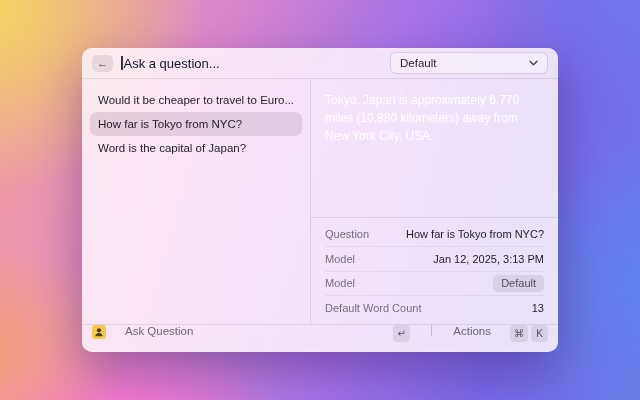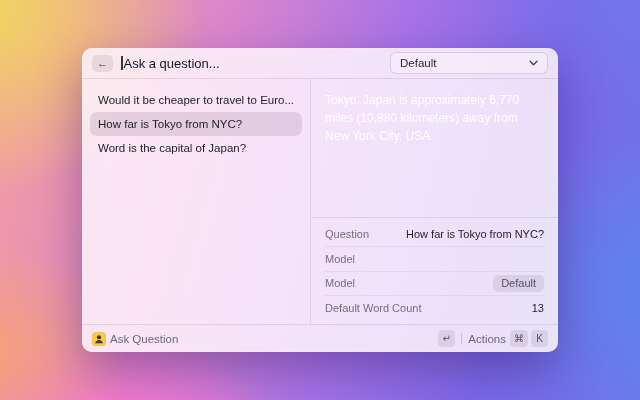--- a/index.html
+++ b/index.html
@@ -78,21 +78,21 @@
   .mrow + .mrow { border-top: 1px solid rgba(90,60,90,0.08); }
   .mlabel { color: #746e7e; }
   .mvalue { color: #26222d; }
   .mvalue.badge {
     background: rgba(70,45,70,0.10); color: #57515f;
     border-radius: 5px; padding: 2.5px 8px; font-size: 11px;
   }
   
   .footer {
     flex: 0 0 28px; border-top: 1px solid rgba(90,60,90,0.13);
-    display: flex; align-items: center; padding: 0 10px; gap: 4px;
+    display: flex; padding: 0 10px; gap: 19px;
   }
   .app-icon { width: 14px; height: 14px; flex: 0 0 auto; }
   .app-icon svg { display: block; }
   .app-label { font-size: 11.5px; color: #6d6878; }
   .footer .spacer { flex: 1; }
   .primary-label { font-size: 11.5px; font-weight: 700; color: #2b2731; }
   .key {
     min-width: 17px; height: 17px; border-radius: 4px; padding: 0 4px;
     background: rgba(70,45,70,0.10); color: #57515f;
     display: flex; align-items: center; justify-content: center;
@@ -136,20 +136,21 @@
       <div class="main">
         <div class="response">Tokyo, Japan is approximately 6,770 miles (10,880 kilometers) away from New York City, USA.</div>
 
         <div class="meta">
           <div class="mrow">
             <span class="mlabel">Question</span>
             <span class="mvalue">How far is Tokyo from NYC?</span>
           </div>
           <div class="mrow">
             <span class="mlabel">Model</span>
+            <span class="mvalue">Jan 12, 2025, 3:13 PM</span>
           </div>
           <div class="mrow">
             <span class="mlabel">Model</span>
             <span class="mvalue badge">Default</span>
           </div>
           <div class="mrow">
             <span class="mlabel">Default Word Count</span>
             <span class="mvalue">13</span>
           </div>
         </div>

